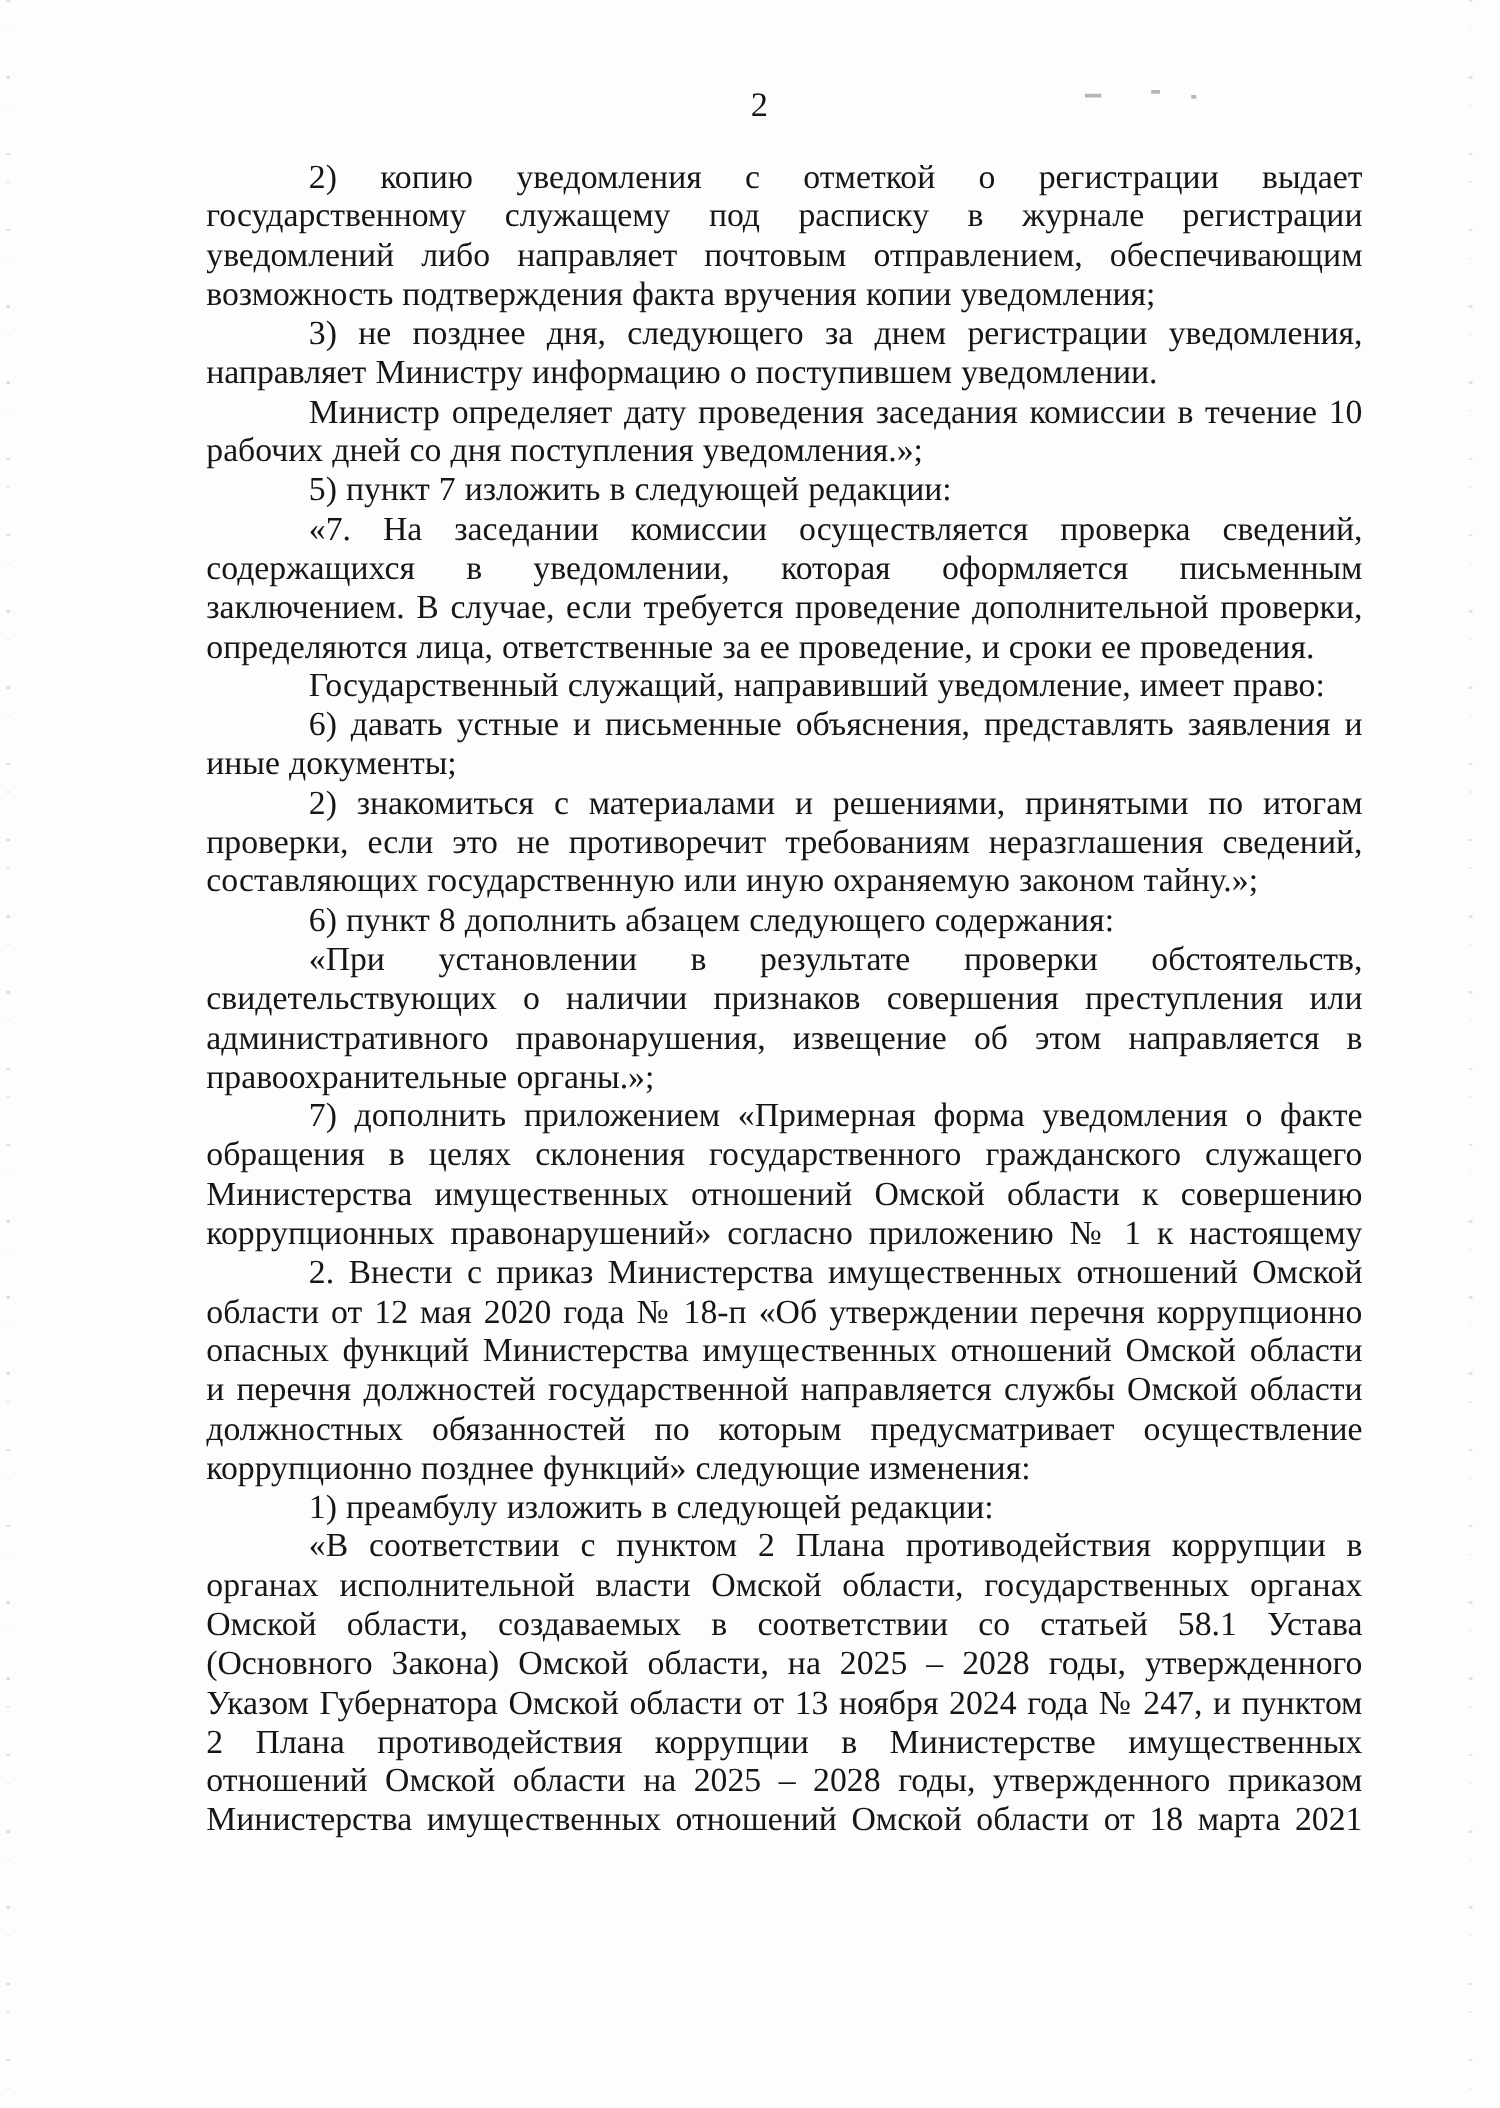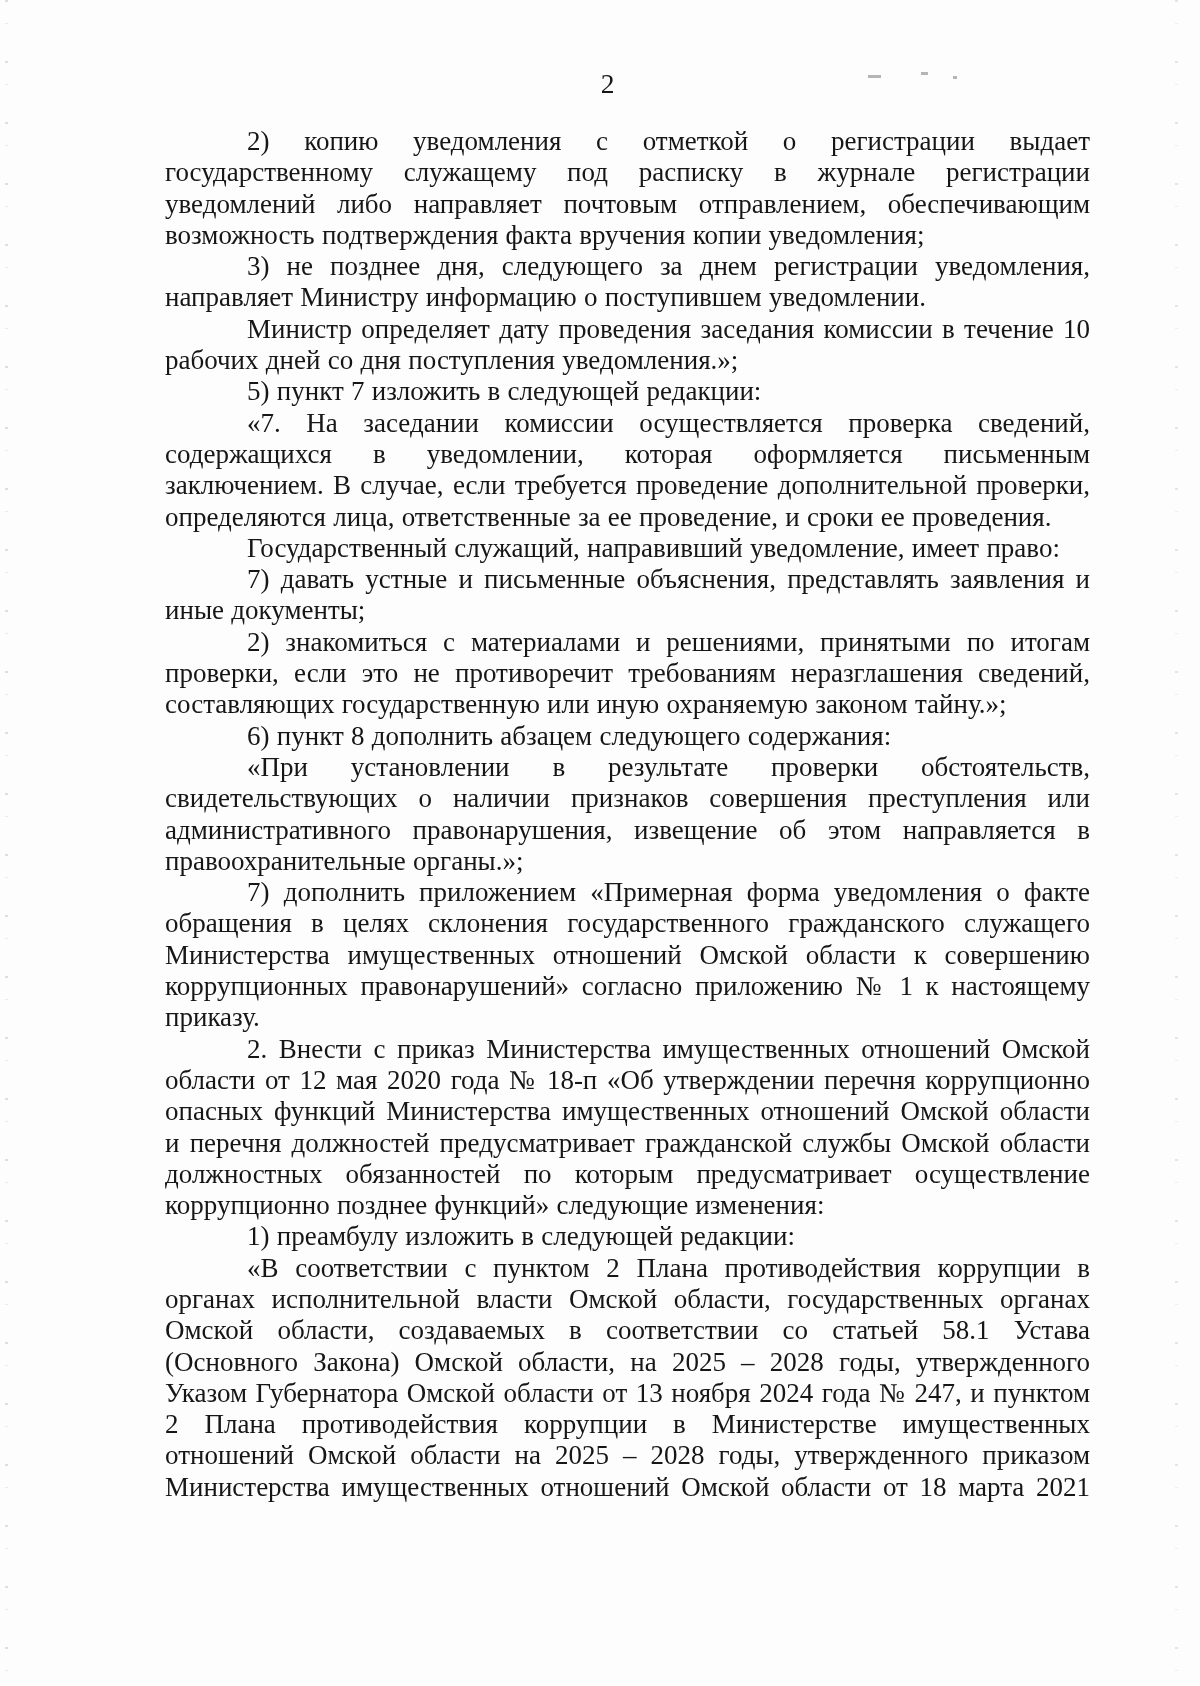--- a/index.html
+++ b/index.html
@@ -105,21 +105,21 @@
       <div class="paragraph">
         <div class="line first">«7. На заседании комиссии осуществляется проверка сведений,</div>
         <div class="line">содержащихся в уведомлении, которая оформляется письменным</div>
         <div class="line">заключением. В случае, если требуется проведение дополнительной проверки,</div>
         <div class="line lastline">определяются лица, ответственные за ее проведение, и сроки ее проведения.</div>
       </div>
       <div class="paragraph">
         <div class="line first lastline">Государственный служащий, направивший уведомление, имеет право:</div>
       </div>
       <div class="paragraph">
-        <div class="line first">7) давать устные и письменные объяснения, представлять заявления и</div>
+        <div class="line first">6) давать устные и письменные объяснения, представлять заявления и</div>
         <div class="line lastline">иные документы;</div>
       </div>
       <div class="paragraph">
         <div class="line first">2) знакомиться с материалами и решениями, принятыми по итогам</div>
         <div class="line">проверки, если это не противоречит требованиям неразглашения сведений,</div>
         <div class="line lastline">составляющих государственную или иную охраняемую законом тайну.»;</div>
       </div>
       <div class="paragraph">
         <div class="line first lastline">6) пункт 8 дополнить абзацем следующего содержания:</div>
       </div>
@@ -127,27 +127,26 @@
         <div class="line first">«При установлении в результате проверки обстоятельств,</div>
         <div class="line">свидетельствующих о наличии признаков совершения преступления или</div>
         <div class="line">административного правонарушения, извещение об этом направляется в</div>
         <div class="line lastline">правоохранительные органы.»;</div>
       </div>
       <div class="paragraph">
         <div class="line first">7) дополнить приложением «Примерная форма уведомления о факте</div>
         <div class="line">обращения в целях склонения государственного гражданского служащего</div>
         <div class="line">Министерства имущественных отношений Омской области к совершению</div>
         <div class="line">коррупционных правонарушений» согласно приложению № 1 к настоящему</div>
-        <div class="line lastline">приказу.</div>
       </div>
       <div class="paragraph">
         <div class="line first">2. Внести с приказ Министерства имущественных отношений Омской</div>
         <div class="line">области от 12 мая 2020 года № 18-п «Об утверждении перечня коррупционно</div>
         <div class="line">опасных функций Министерства имущественных отношений Омской области</div>
-        <div class="line">и перечня должностей предусматривает гражданской службы Омской области</div>
+        <div class="line">и перечня должностей государственной направляется службы Омской области</div>
         <div class="line">должностных обязанностей по которым предусматривает осуществление</div>
         <div class="line lastline">коррупционно позднее функций» следующие изменения:</div>
       </div>
       <div class="paragraph">
         <div class="line first lastline">1) преамбулу изложить в следующей редакции:</div>
       </div>
       <div class="paragraph">
         <div class="line first">«В соответствии с пунктом 2 Плана противодействия коррупции в</div>
         <div class="line">органах исполнительной власти Омской области, государственных органах</div>
         <div class="line">Омской области, создаваемых в соответствии со статьей 58.1 Устава</div>

